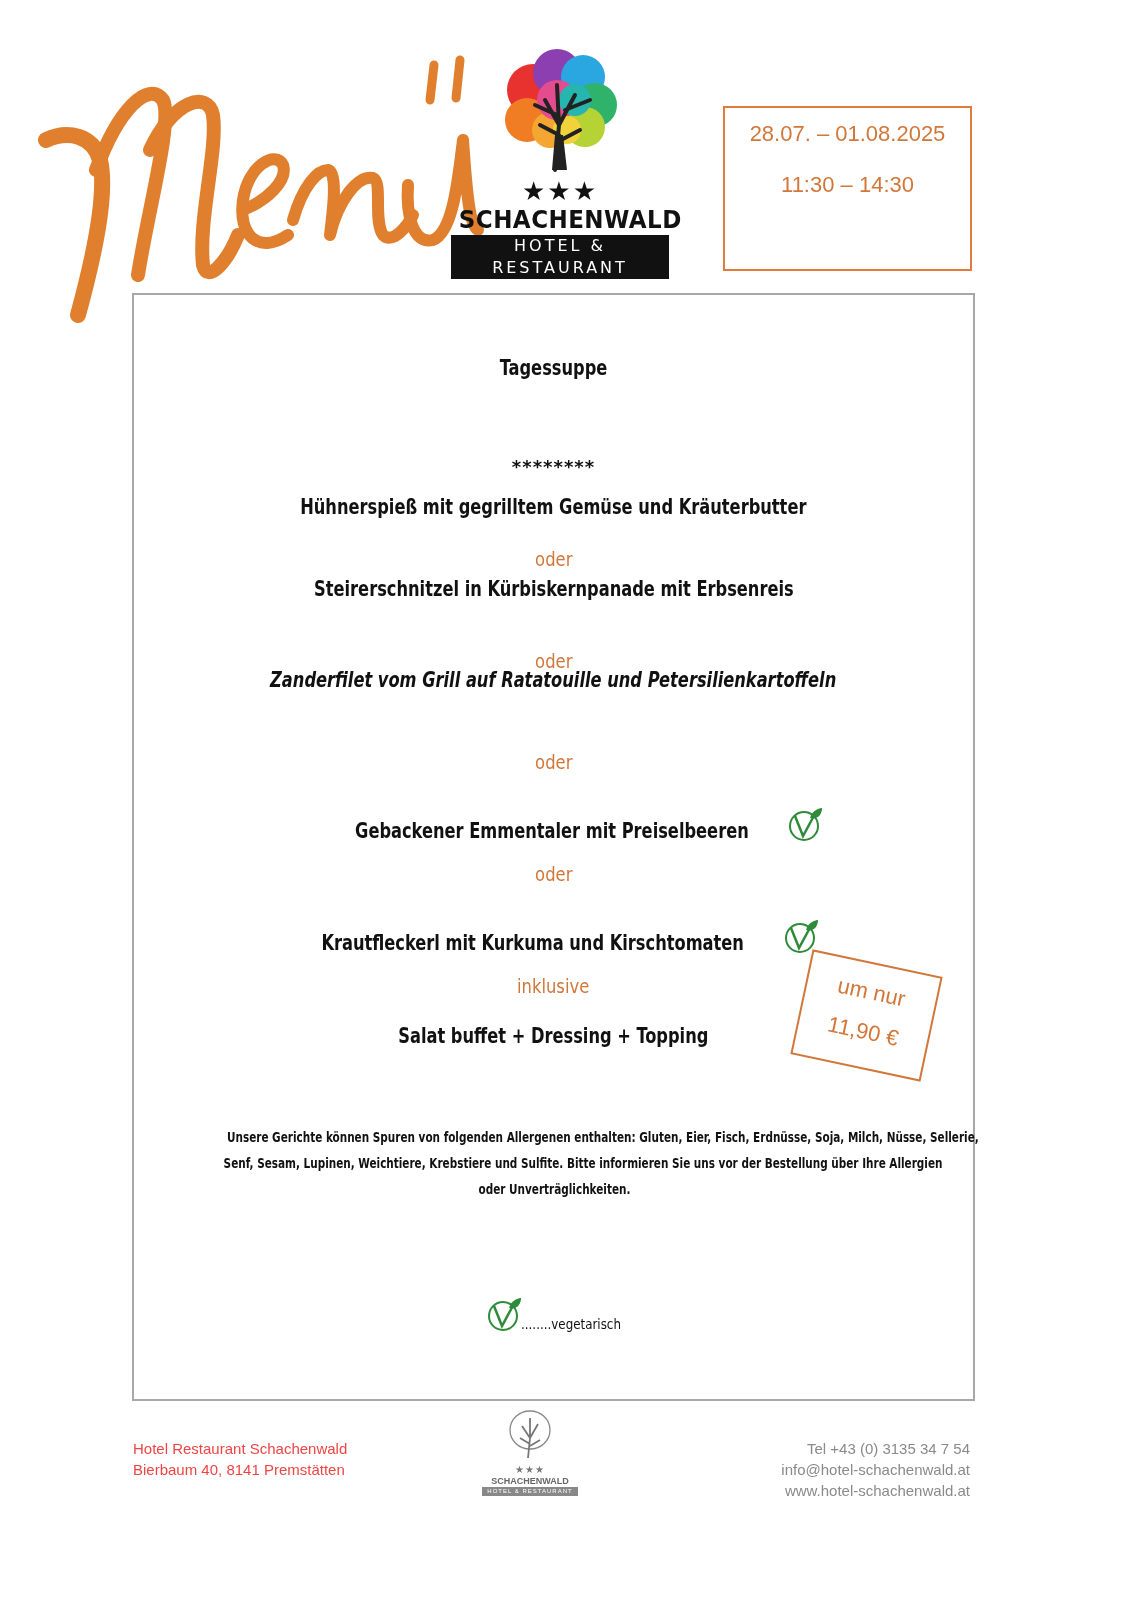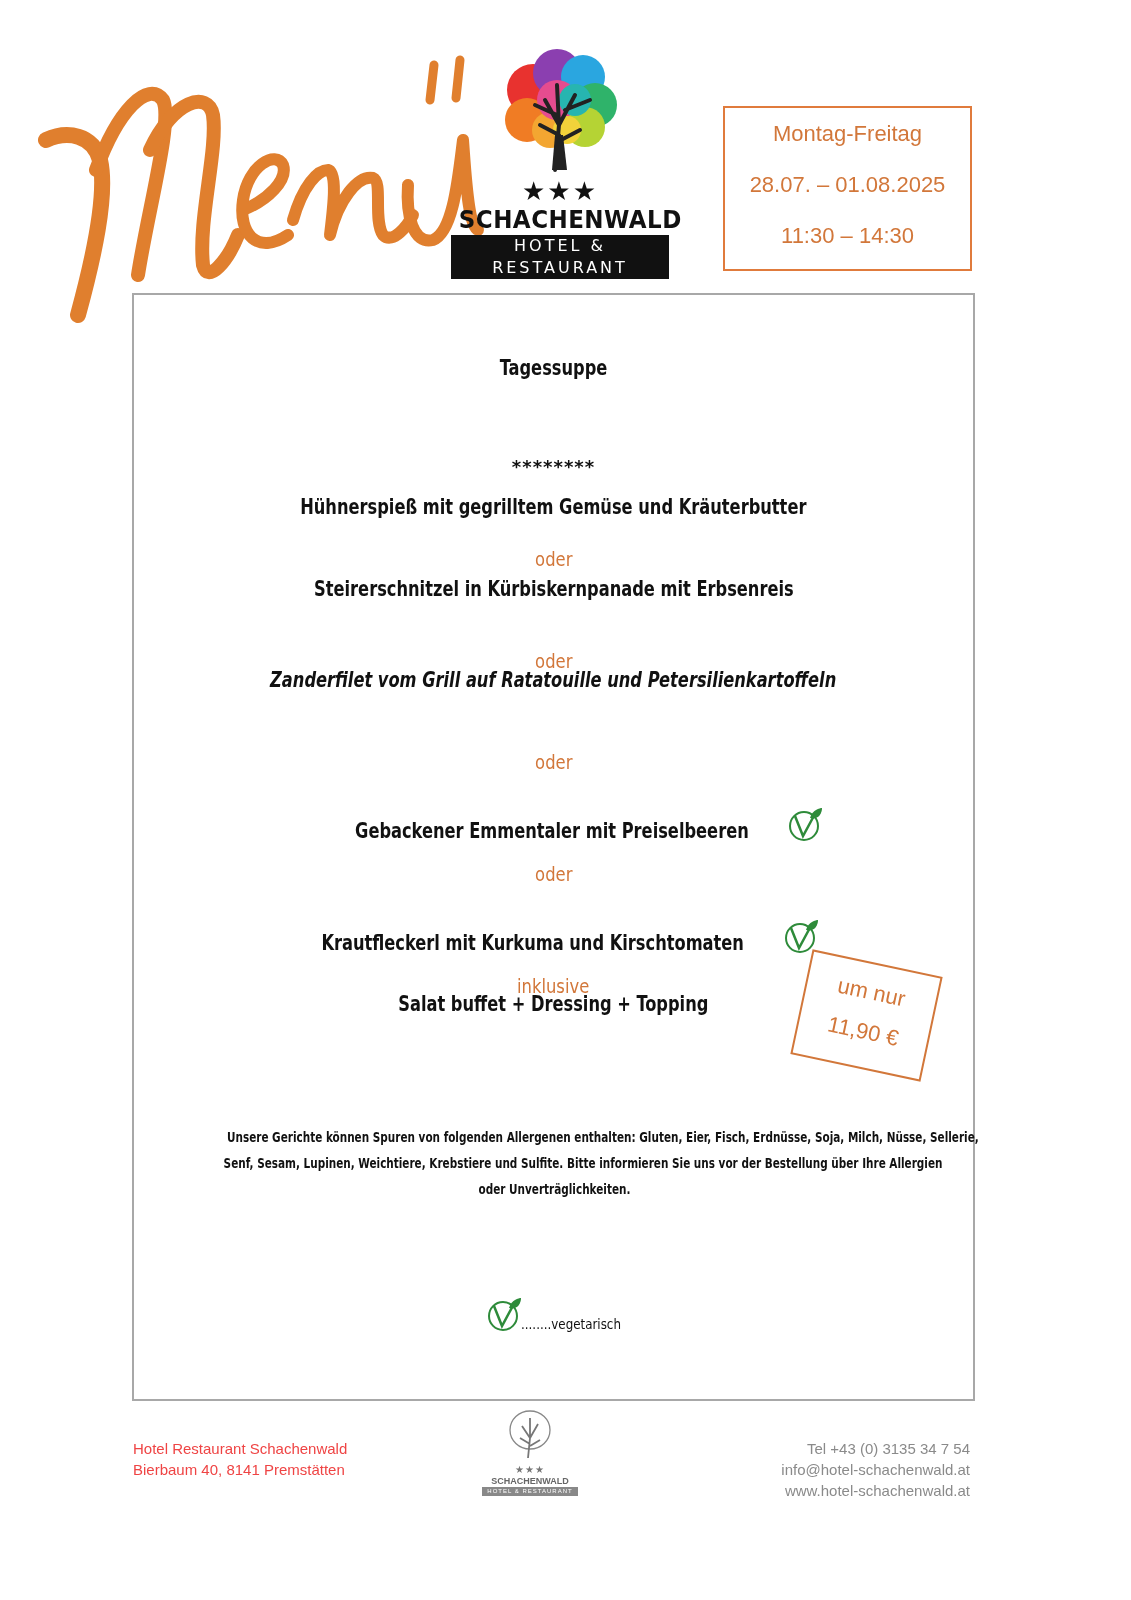--- a/index.html
+++ b/index.html
@@ -92,21 +92,20 @@
     <circle cx="72" cy="85" r="14" fill="#f2d23a"></circle>
     <path d="M60 125 L 64 80 L 50 55 M64 80 L 80 50 M64 90 L 45 80 M66 95 L 85 85 M62 70 L 40 60 M70 65 L 95 55 M64 80 L 62 40" stroke="#222" stroke-width="4" fill="none" stroke-linecap="round"></path>
     <path d="M57 125 L 60 90 L 68 90 L 72 125 Z" fill="#222"></path>
   </svg>
   <div class="stars">★★★</div>
   <div class="brand">SCHACHENWALD</div>
   <div class="brand-sub">HOTEL &amp; RESTAURANT</div>
 </div>
 
 <div class="abs date-box">
-  <div>Montag-Freitag</div>
   <div>28.07. – 01.08.2025</div>
   <div>11:30 – 14:30</div>
 </div>
 
 <div class="abs frame"></div>
 
 <div class="abs line" style="top:356px;">
   <span class="dish" style="display:inline-block;">Tagessuppe</span>
 </div>
 
@@ -153,21 +152,21 @@
     <circle cx="16" cy="20" r="14" fill="none" stroke="#2e8b3a" stroke-width="2"></circle>
     <path d="M7 10 L 15 30 L 28 6" fill="none" stroke="#2e8b3a" stroke-width="2.5"></path>
     <path d="M22 12 C 24 4, 32 2, 34 2 C 34 8, 30 14, 22 12 Z" fill="#2e8b3a"></path>
   </svg>
 </div>
 
 <div class="abs line" style="top:974px;">
   <span class="oder" style="display:inline-block;">inklusive</span>
 </div>
 
-<div class="abs line" style="top:992px;">
+<div class="abs line" style="top:1024px;">
   <span class="dish" style="display:inline-block;">Salat buffet + Dressing + Topping</span>
 </div>
 
 <div class="abs price-box">
   <div style="margin-top:8px;">um nur</div>
   <div>11,90 €</div>
 </div>
 
 <div class="abs allergen">
   <span>Unsere Gerichte können Spuren von folgenden Allergenen enthalten: Gluten, Eier, Fisch, Erdnüsse, Soja, Milch, Nüsse, Sellerie,</span><br>

